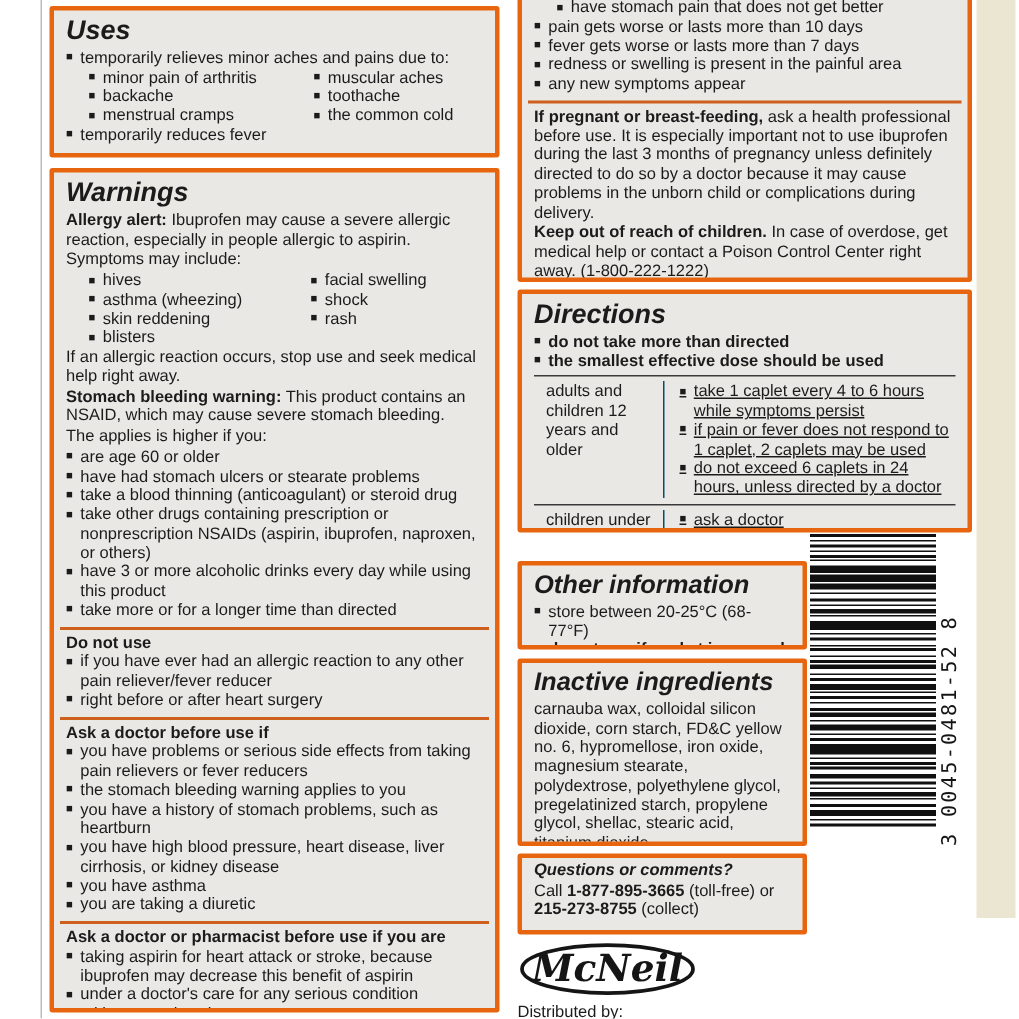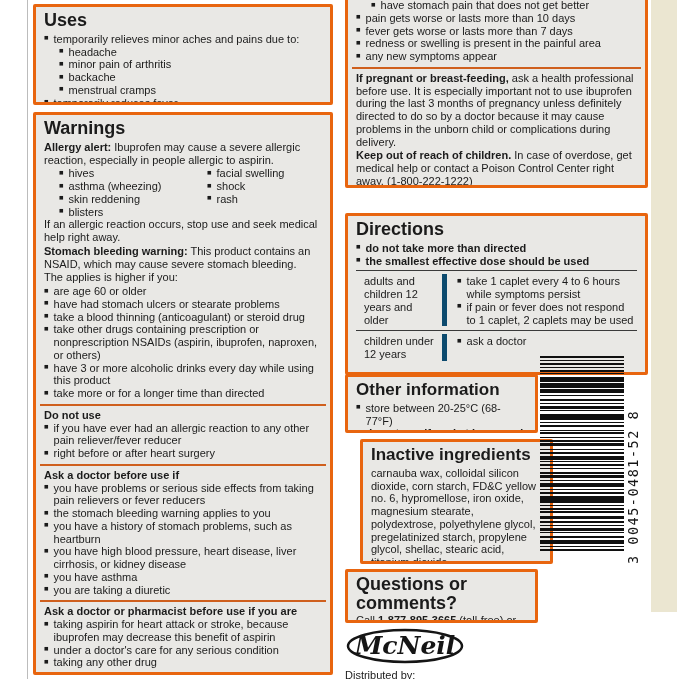--- a/index.html
+++ b/index.html
@@ -13,36 +13,36 @@
     background:#ffffff;color:var(--ink);
     font-family:"Liberation Sans",sans-serif;font-size:11px;line-height:1.16;
   }
   .edge-line{position:absolute;left:27px;top:0;width:1px;height:679px;background:#bcbcbc;}
   .beige-strip{position:absolute;left:651px;top:0;width:26px;height:612px;background:#ebe6d1;}
   .box{
     position:absolute;background:var(--boxbg);
     border:3px solid var(--accent);border-radius:2px;
     box-sizing:border-box;padding:4px 8px;overflow:hidden;
   }
-  .h{font-weight:bold;font-size:18px;line-height:1.05;margin:0 0 3px 0;}
+  .h{font-style:italic;font-weight:bold;font-size:18px;line-height:1.05;margin:0 0 3px 0;}
   .p{margin:0 0 1px 0;}
   .bh{font-weight:bold;margin:1px 0 0 0;}
   .bullet-row{display:flex;margin:0;}
   .bullet-row::before{content:"■";font-size:7.5px;line-height:inherit;margin-right:5px;flex:none;position:relative;top:1.5px;}
   .bold .bullet-row,.bold.bullet-row{font-weight:bold;}
   .indent1{margin-left:15px;}
   .twocol{display:flex;}
   .twocol .colL{flex:none;}
   .hr{border-top:2px solid #cf5f1d;margin:4px -4px 3px -4px;}
   
   .dtable{margin-top:3px;border-top:1px solid #3a3a3a;}
   .drow{display:flex;padding:3px 0 4px 0;}
   .drow + .drow{border-top:1px solid #3a3a3a;}
   .dwho{width:86px;flex:none;padding:1px 4px 0 8px;box-sizing:border-box;}
-  .dwhat{flex:1;border-left:5px solid #0c4a6e;padding:1px 2px 0 10px;}
+  .dwhat{flex:1;border-left:1px solid #0c4a6e;padding:1px 2px 0 10px;text-decoration:underline;}
   
   .barcode{position:absolute;left:540px;top:352px;width:112px;height:218px;}
   .bars{position:absolute;left:0;top:4px;width:84px;display:flex;flex-direction:column;}
   .bars .bar{width:100%;background:#101010;flex:none;}
   .bnum{
     position:absolute;left:86px;top:212px;transform:rotate(-90deg);transform-origin:0 0;
     font-family:"DejaVu Sans Mono",monospace;font-size:13.5px;letter-spacing:1.5px;
     white-space:nowrap;color:#141414;
   }
   
@@ -61,41 +61,50 @@
 <div class="beige-strip"></div>
 
 <div class="box" style="left:33px;top:4px;width:300px;height:101px;">
   <div class="h">Uses</div>
   <div class="bullet-row">
       <span>temporarily relieves minor aches and pains due to:</span>
     </div>
   <div class="twocol indent1">
     <div class="colL uses-left">
         <div class="bullet-row">
-          <span>headache</span>
-        </div>
-        <div class="bullet-row">
           <span>minor pain of arthritis</span>
         </div>
         <div class="bullet-row">
           <span>backache</span>
         </div>
         <div class="bullet-row">
           <span>menstrual cramps</span>
+        </div>
+      </div>
+    <div>
+        <div class="bullet-row">
+          <span>muscular aches</span>
+        </div>
+        <div class="bullet-row">
+          <span>toothache</span>
+        </div>
+        <div class="bullet-row">
+          <span>the common cold</span>
         </div>
       </div>
   </div>
   <div class="bullet-row">
       <span>temporarily reduces fever</span>
     </div>
 </div>
 
 <div class="box" style="left:33px;top:112px;width:300px;height:563px;">
   <div class="h">Warnings</div>
   <div class="p"><b>Allergy alert:</b><span> Ibuprofen may cause a severe allergic reaction, especially in people allergic to aspirin.</span></div>
+  <div class="p">Symptoms may include:</div>
   <div class="twocol indent1">
     <div class="colL sym-left">
         <div class="bullet-row">
           <span>hives</span>
         </div>
         <div class="bullet-row">
           <span>asthma (wheezing)</span>
         </div>
         <div class="bullet-row">
           <span>skin reddening</span>
@@ -202,38 +211,41 @@
       </div>
       <div class="bullet-row">
         <span>any new symptoms appear</span>
       </div>
     </div>
   <div class="hr"></div>
   <div class="p"><b>If pregnant or breast-feeding,</b><span> ask a health professional before use. It is especially important not to use ibuprofen during the last 3 months of pregnancy unless definitely directed to do so by a doctor because it may cause problems in the unborn child or complications during delivery.</span></div>
   <div class="p"><b>Keep out of reach of children.</b><span> In case of overdose, get medical help or contact a Poison Control Center right away. (1-800-222-1222)</span></div>
 </div>
 
-<div class="box" style="left:345px;top:193px;width:303px;height:162px;margin-top:20px;">
+<div class="box" style="left:345px;top:193px;width:303px;height:162px;">
   <div class="h">Directions</div>
   <div class="bullet-row bold">
       <span>do not take more than directed</span>
     </div>
   <div class="bullet-row bold">
       <span>the smallest effective dose should be used</span>
     </div>
   <div class="dtable">
     <div class="drow">
       <div class="dwho">adults and children 12 years and older</div>
       <div class="dwhat">
           <div class="bullet-row">
             <span>take 1 caplet every 4 to 6 hours while symptoms persist</span>
           </div>
           <div class="bullet-row">
             <span>if pain or fever does not respond to 1 caplet, 2 caplets may be used</span>
           </div>
+          <div class="bullet-row">
+            <span>do not exceed 6 caplets in 24 hours, unless directed by a doctor</span>
+          </div>
         </div>
     </div>
     <div class="drow">
       <div class="dwho">children under 12 years</div>
       <div class="dwhat">
           <div class="bullet-row">
             <span>ask a doctor</span>
           </div>
         </div>
     </div>
@@ -243,27 +255,27 @@
 <div class="box" style="left:345px;top:374px;width:193px;height:59px;">
   <div class="h" style="font-size:17px;">Other information</div>
   <div class="bullet-row">
       <span>store between 20-25°C (68-77°F)</span>
     </div>
   <div class="bullet-row bold">
       <span>do not use if packet is opened</span>
     </div>
 </div>
 
-<div class="box" style="left:360px;top:439px;width:193px;height:125px;">
+<div class="box" style="left:345px;top:439px;width:193px;height:125px;">
   <div class="h" style="font-size:17px;">Inactive ingredients</div>
   <div class="p">carnauba wax, colloidal silicon dioxide, corn starch, FD&amp;C yellow no. 6, hypromellose, iron oxide, magnesium stearate, polydextrose, polyethylene glycol, pregelatinized starch, propylene glycol, shellac, stearic acid, titanium dioxide</div>
 </div>
 
 <div class="box questions" style="left:345px;top:569px;width:193px;height:54px;padding-top:3px;">
-  <div class="h" style="font-size:18px;margin-bottom:1px;">Questions or comments?</div>
+  <div class="h" style="font-size:11px;margin-bottom:1px;">Questions or comments?</div>
   <div class="p qphone"><span>Call </span><b>1-877-895-3665</b><span> (toll-free) or</span><br><b>215-273-8755</b><span> (collect)</span></div>
 </div>
 
 <div class="barcode">
   <div class="bars">
       <div class="bar" style="height: 2px; margin-bottom: 2px;"></div>
       <div class="bar" style="height: 1px; margin-bottom: 2px;"></div>
       <div class="bar" style="height: 2px; margin-bottom: 2px;"></div>
       <div class="bar" style="height: 1px; margin-bottom: 2px;"></div>
       <div class="bar" style="height: 2px; margin-bottom: 1px;"></div>

